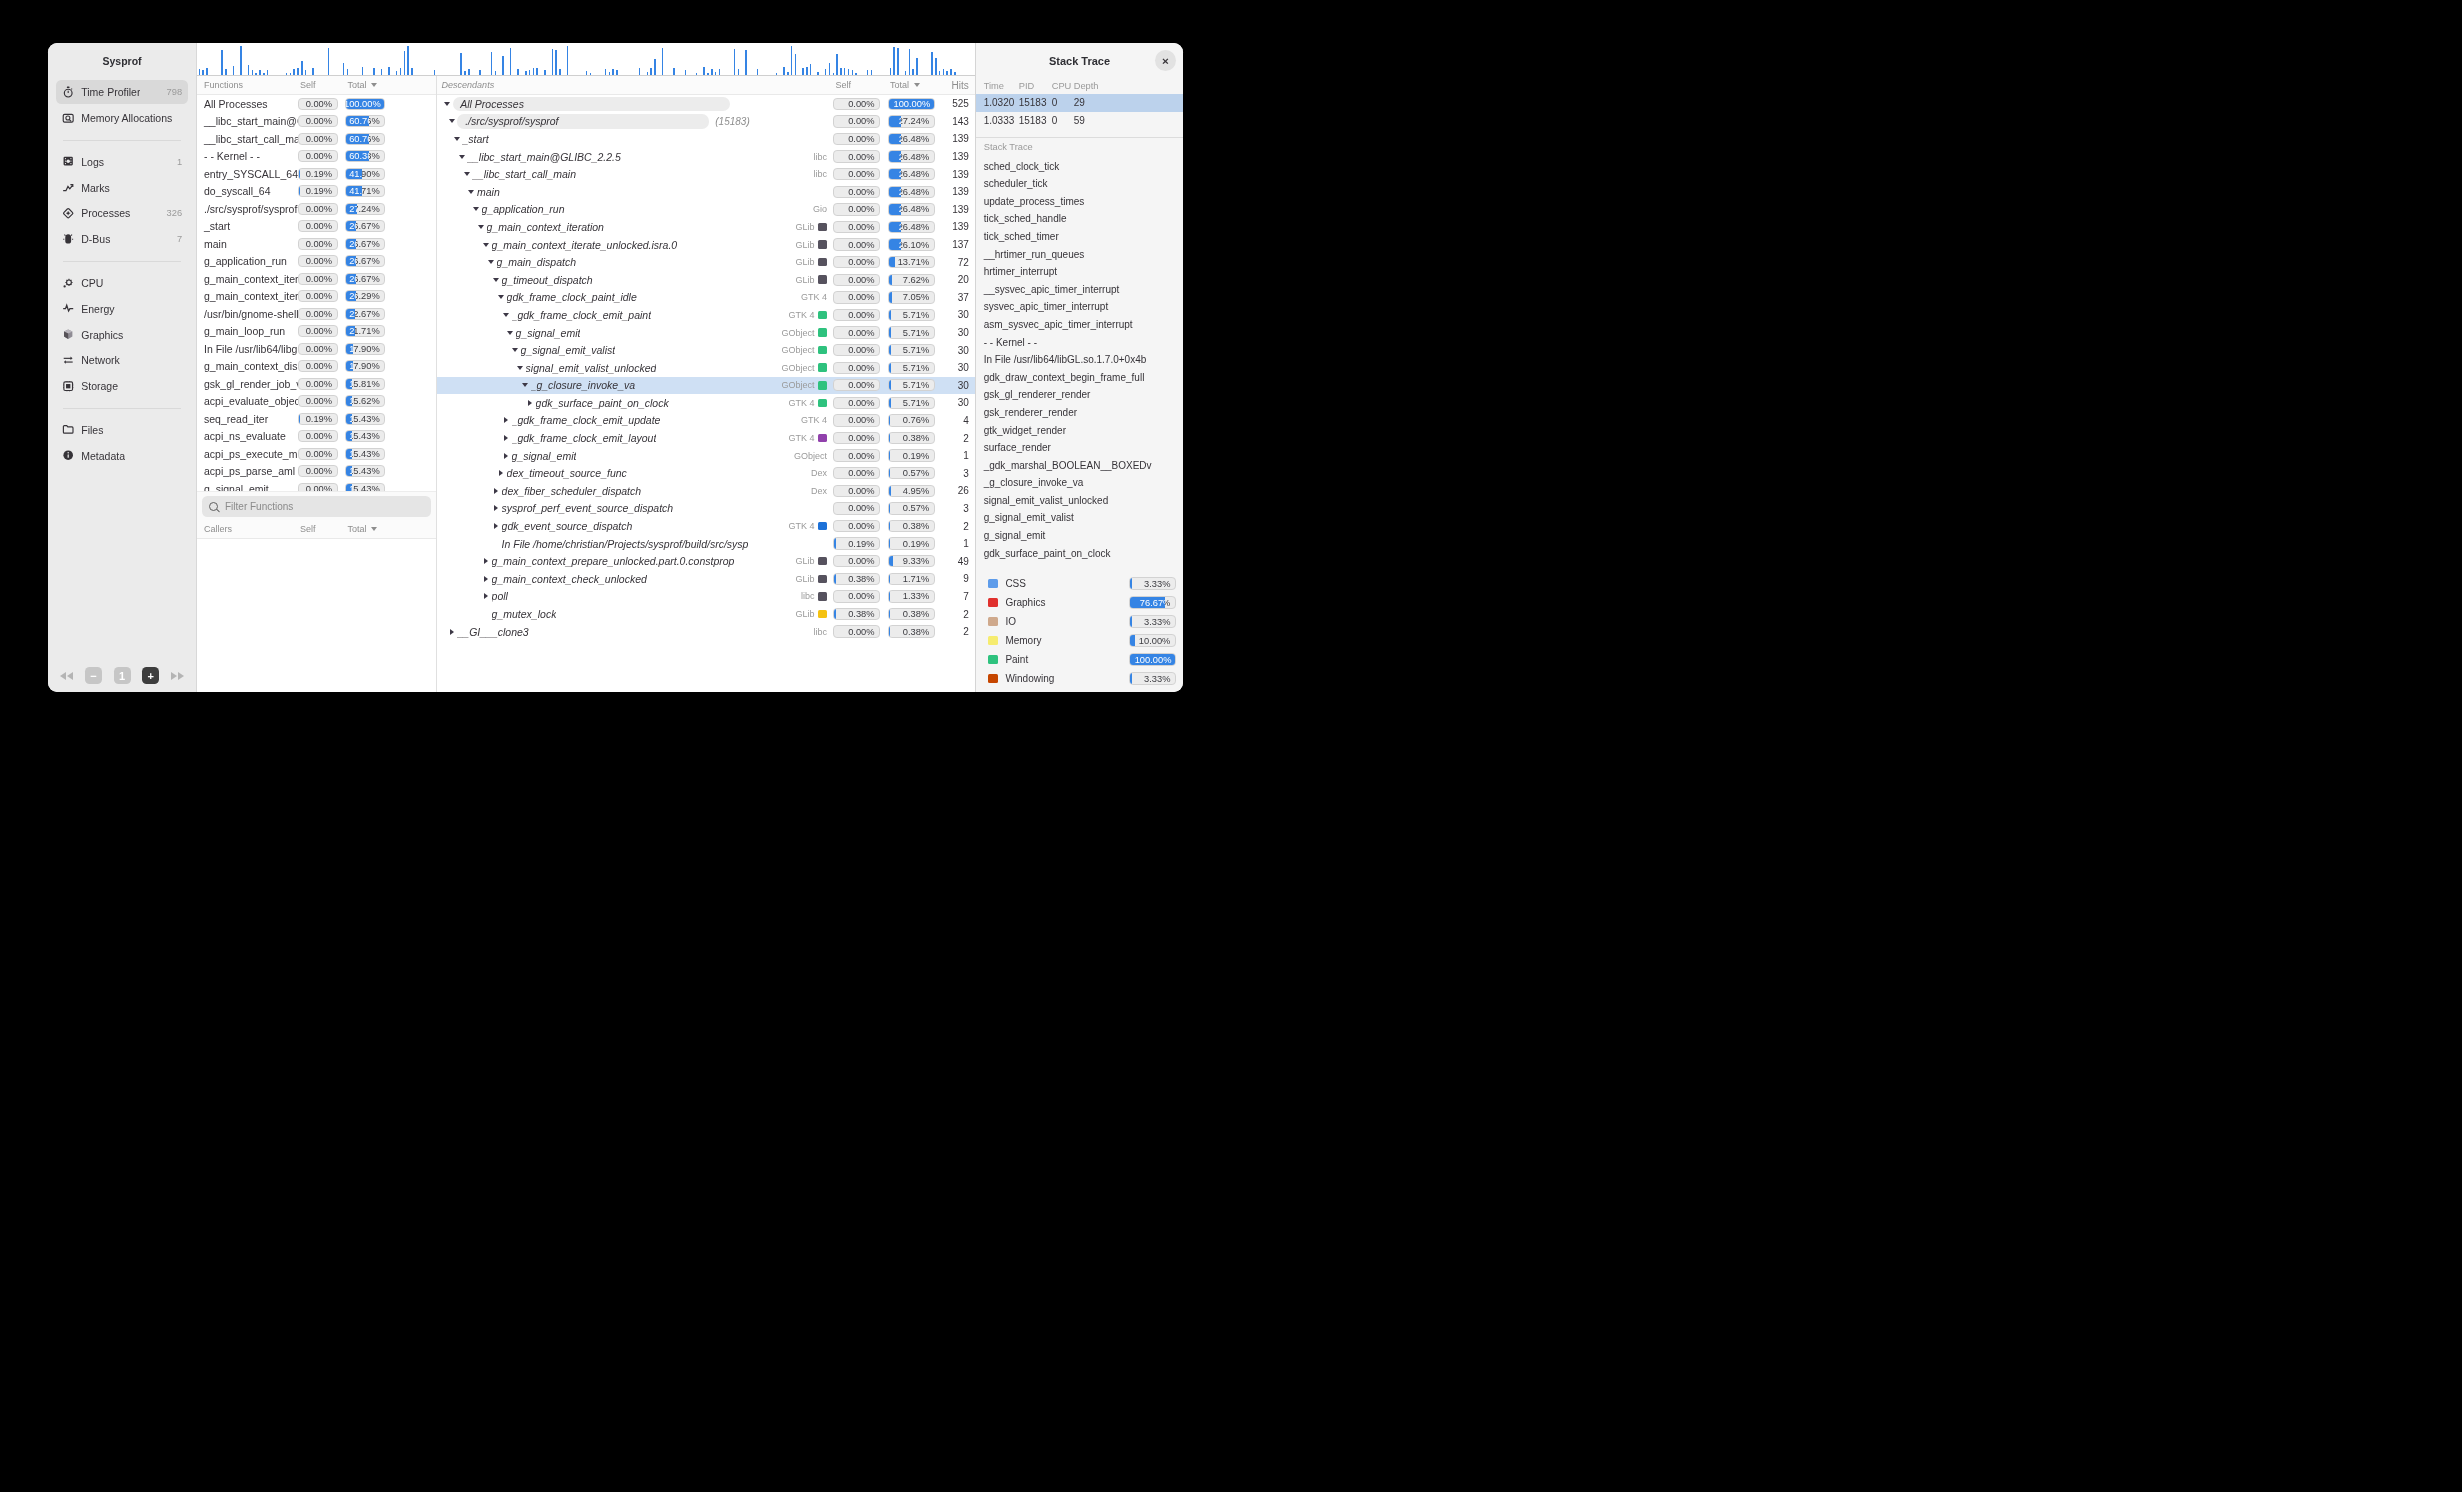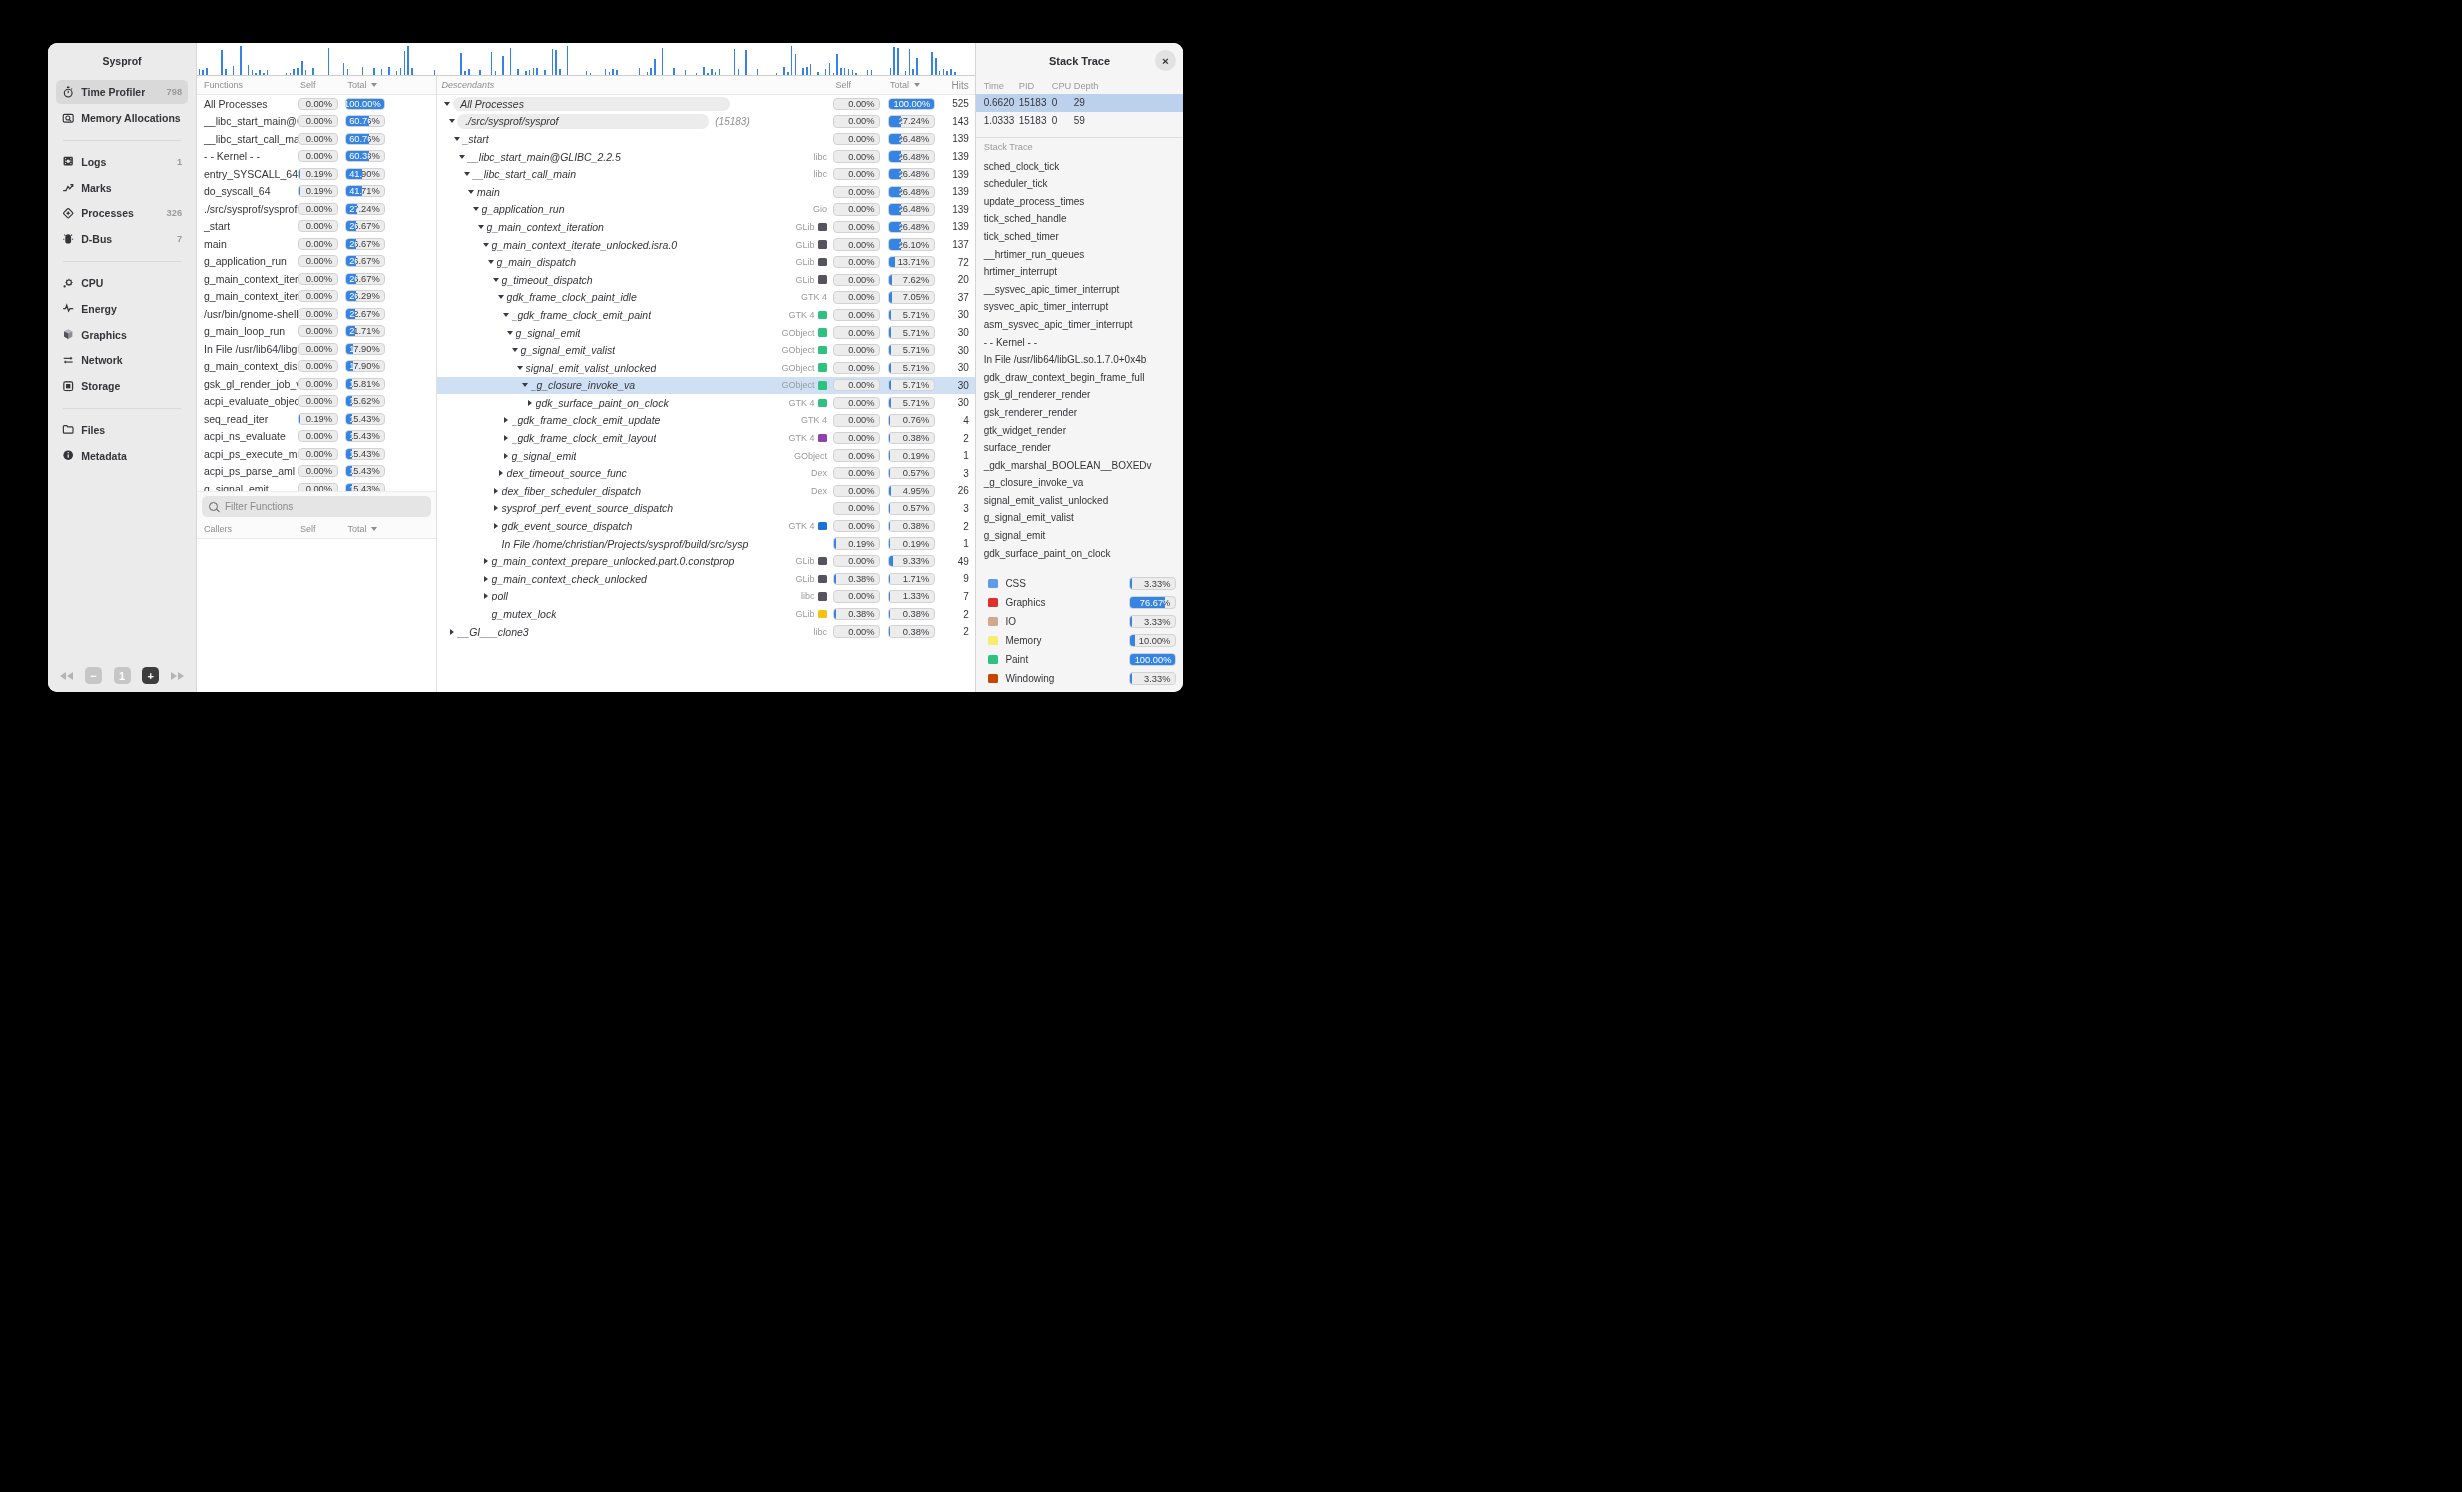--- a/index.html
+++ b/index.html
@@ -3,21 +3,21 @@
 <meta charset="utf-8">
 <style>
   html,body{margin:0;padding:0;background:#000;}
   body{font-family:"Liberation Sans","DejaVu Sans",sans-serif;-webkit-font-smoothing:antialiased;}
   .stage{position:relative;width:1231px;height:746px;background:#000;overflow:hidden;}
   .win{position:absolute;left:48px;top:43px;width:1135px;height:649px;background:#ffffff;border-radius:9.3px;overflow:hidden;display:flex;box-shadow:0 7.7px 31px rgba(0,0,0,.55);}
 
   
   .sidebar{width:149px;flex:none;background:#ebebeb;border-right:0.8px solid #d8d8d8;position:relative;box-sizing:border-box;}
   .sb-title{height:34px;line-height:36px;text-align:center;font-weight:bold;font-size:10.5px;color:#2f2f34;}
-  .sb-nav{padding:1.5px 7.7px 0 7.7px;font-weight:bold;}
+  .sb-nav{padding:1.5px 7.7px 0 7.7px;}
   .sb-item{display:flex;align-items:center;height:24px;margin:1.9px 0;padding:0 6.2px;border-radius:5.4px;color:#363338;font-size:10.5px;gap:7px;cursor:default;}
   .sb-item.sel{background:#d9d9d9;}
   .sb-label{white-space:nowrap;overflow:hidden;}
   .sb-badge{margin-left:auto;color:#9a9a9a;font-size:9.3px;}
   .sb-div{height:0.8px;background:#d9d9d9;margin:9.3px 7.7px;}
   .icon{width:12.4px;height:12.4px;flex:none;display:block;}
   .icon svg{width:12.4px;height:12.4px;display:block;}
   .sb-zoom{position:absolute;left:0;right:0;bottom:0;height:33px;display:flex;align-items:center;justify-content:space-between;padding:0 12.4px;}
   .zbtn{width:17px;height:17px;border-radius:4.6px;display:flex;align-items:center;justify-content:center;font-size:11px;font-weight:bold;color:#fff;}
   .zbtn.lt{background:#c6c6c6;}
@@ -1756,21 +1756,21 @@
         <span class="sp-close">×</span>
       </div>
       <div class="sp-cols">
         <span class="sp-c1">Time</span>
         <span class="sp-c2">PID</span>
         <span class="sp-c3">CPU</span>
         <span>Depth</span>
       </div>
       <div id="sp-samples">
           <div class="sp-row sel">
-            <span class="sp-c1">0.6620</span>
+            <span class="sp-c1">1.0320</span>
             <span class="sp-c2">15183</span>
             <span class="sp-c3">0</span>
             <span>29</span>
           </div>
           <div class="sp-row">
             <span class="sp-c1">1.0333</span>
             <span class="sp-c2">15183</span>
             <span class="sp-c3">0</span>
             <span>59</span>
           </div>

